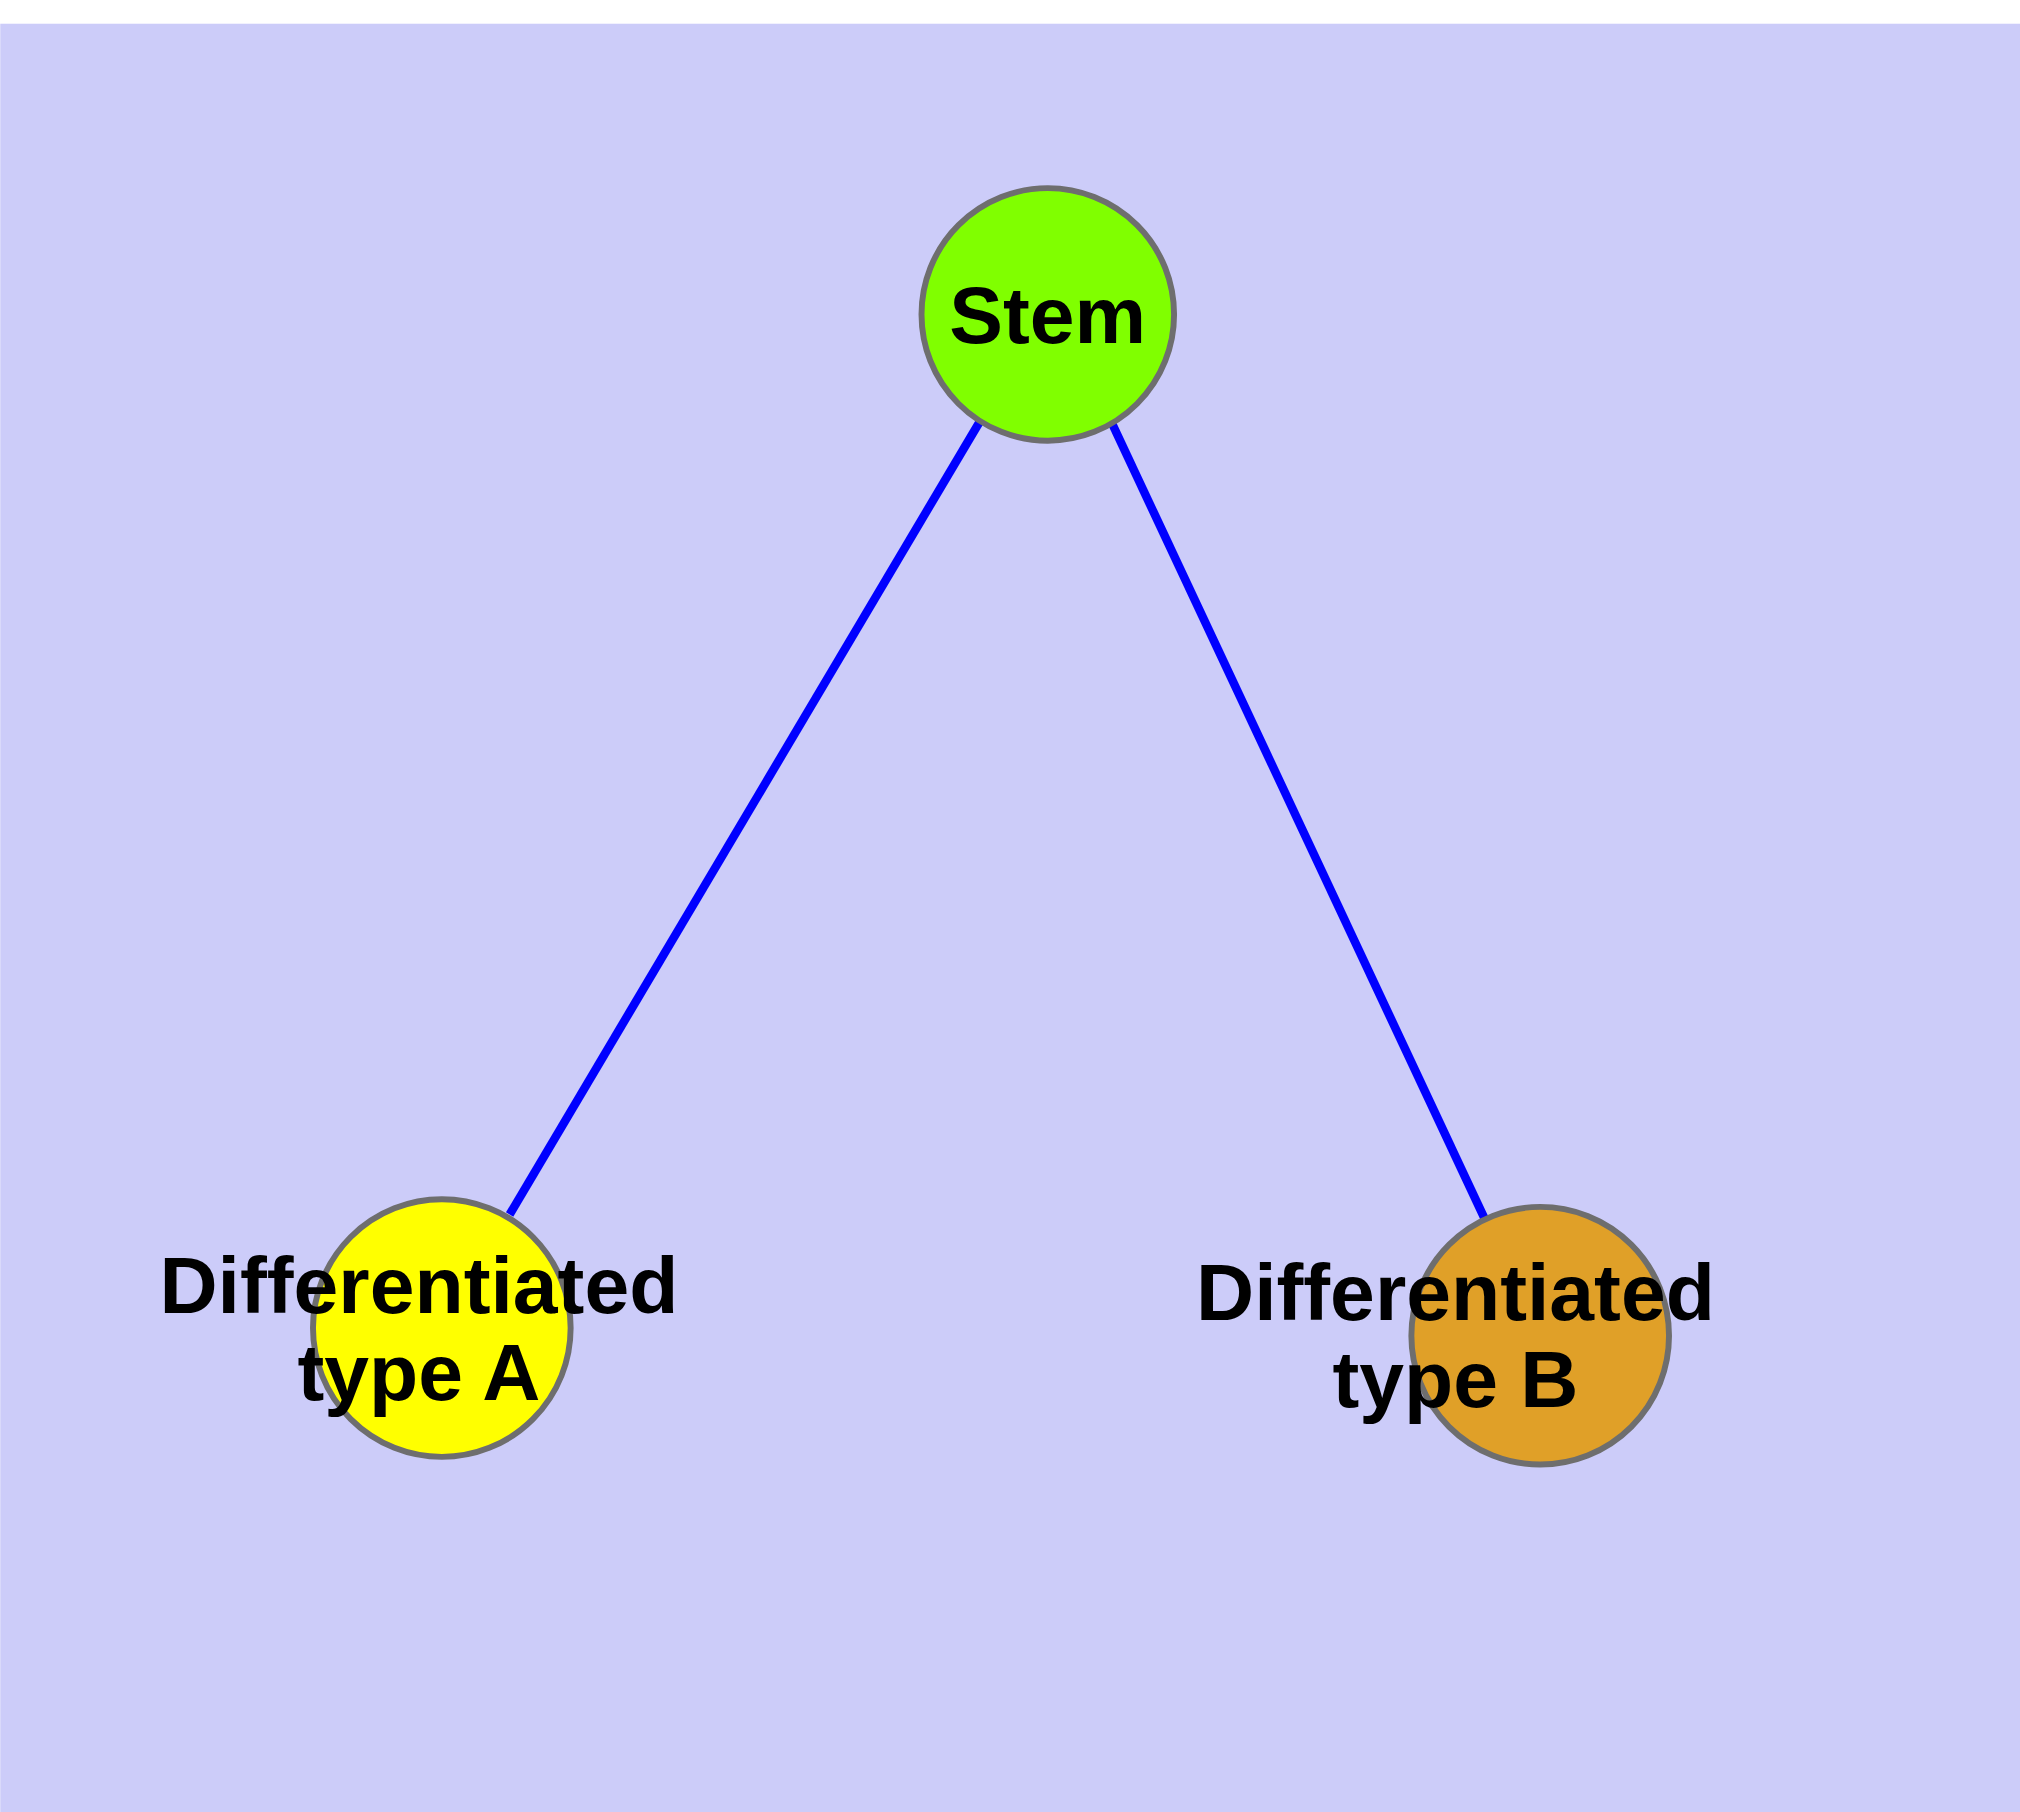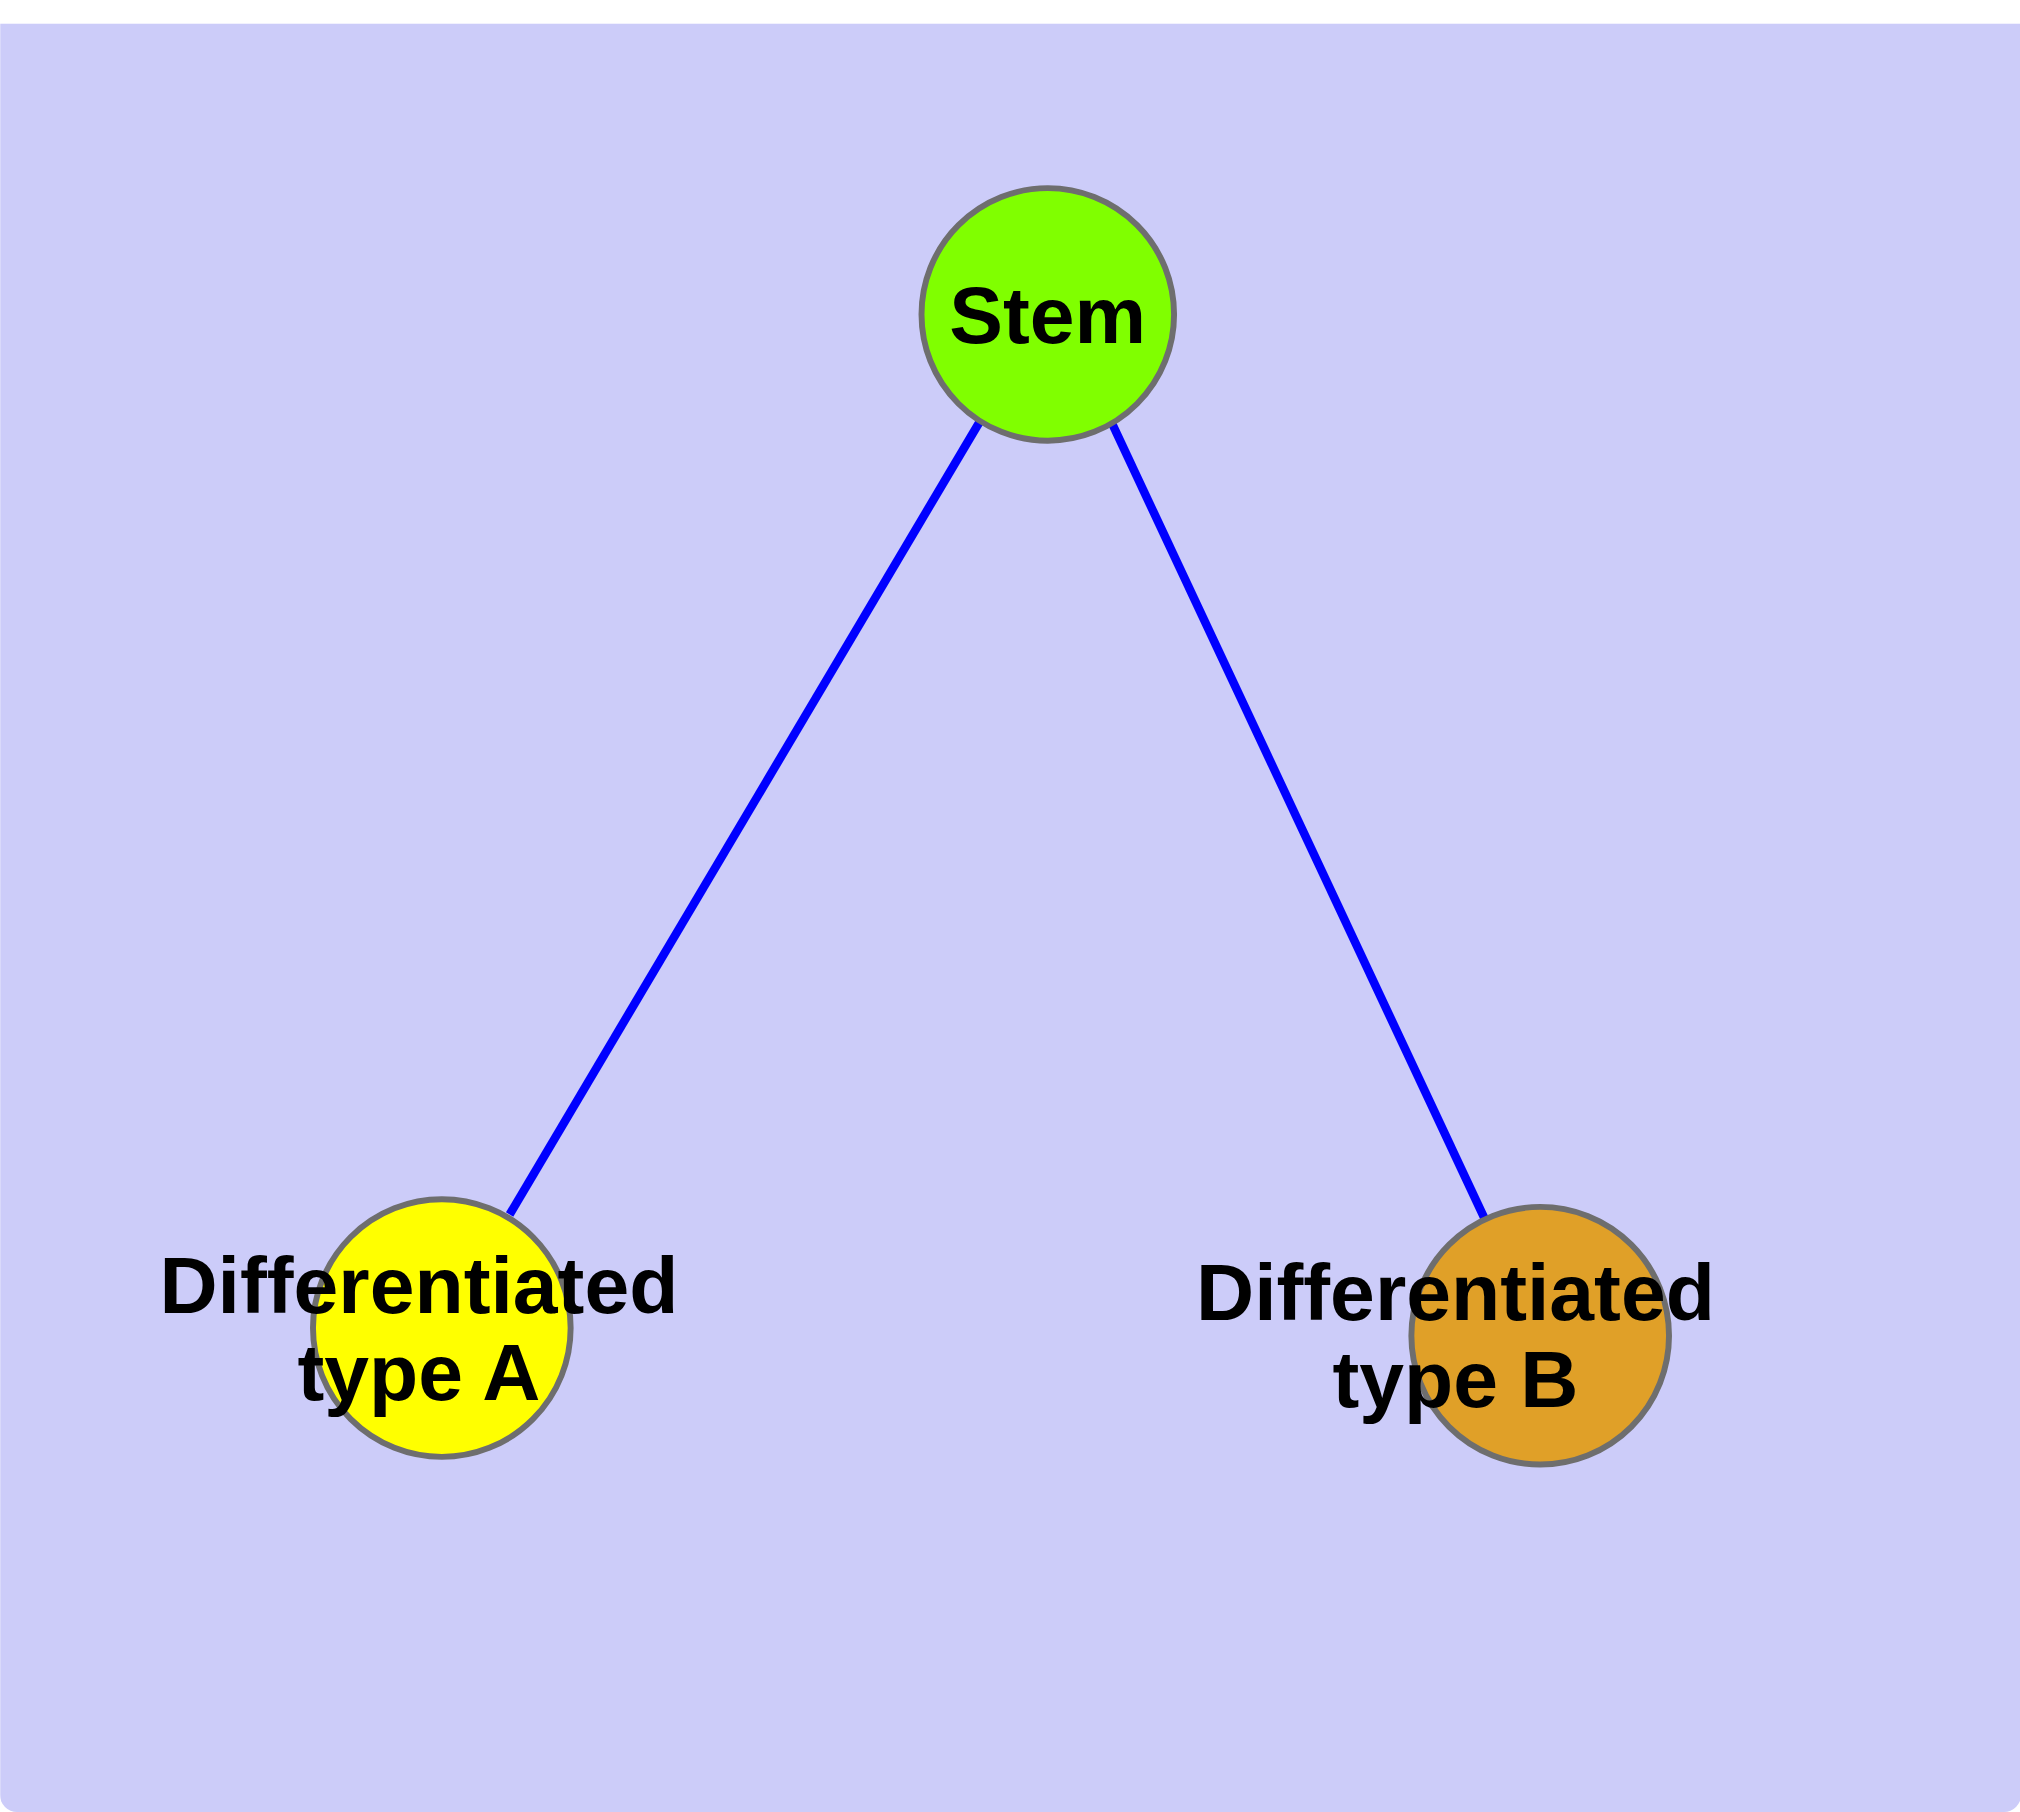--- a/index.html
+++ b/index.html
@@ -6,21 +6,20 @@
     margin: 0;
     padding: 0;
     background: #ffffff;
   }
   #canvas {
     position: relative;
     width: 2021px;
     height: 1812px;
     overflow: hidden;
     background: #ffffff;
-    border-radius: 17px;
   }
   #graph-svg {
     display: block;
     width: 2021px;
     height: 1812px;
   }
   .node-label {
     font-family: "Liberation Sans", sans-serif;
     font-weight: bold;
     fill: #000000;

